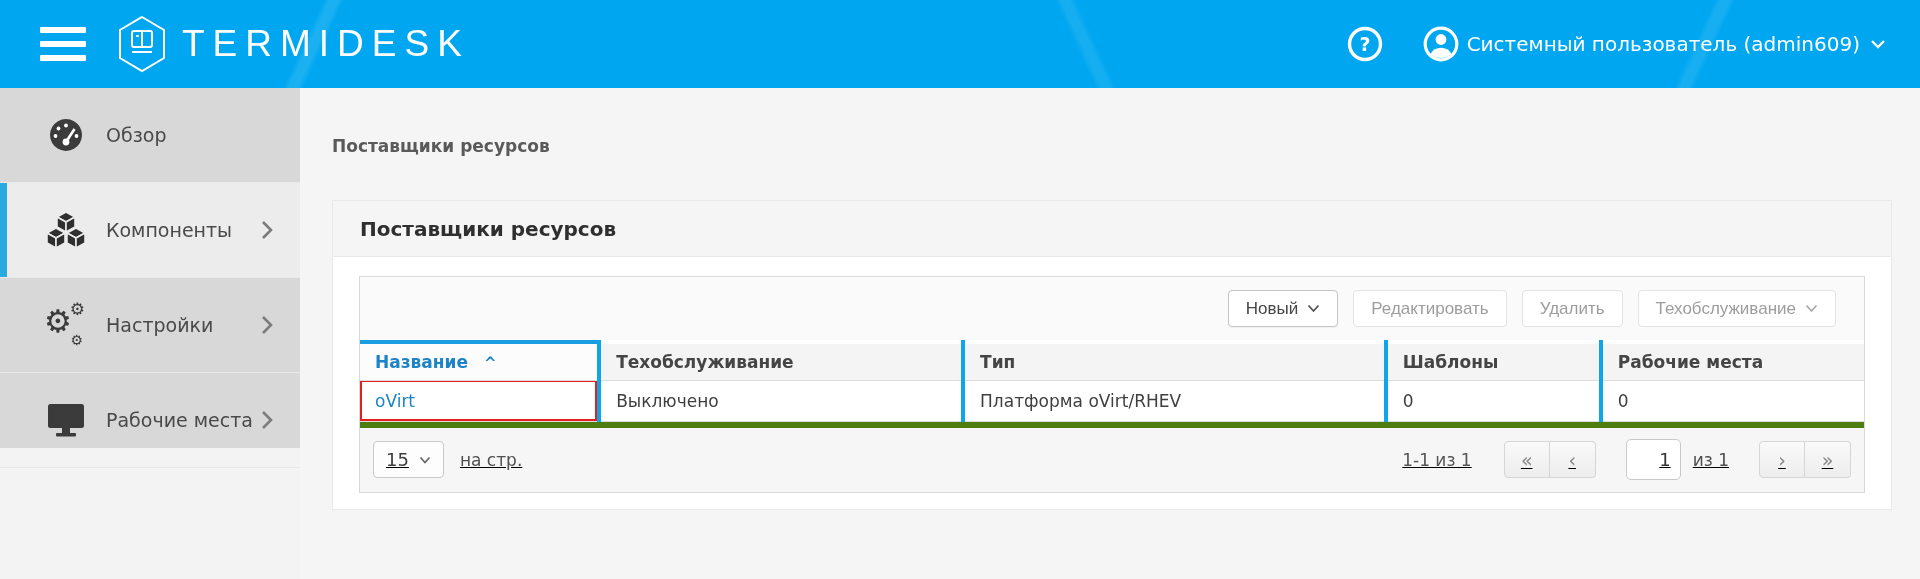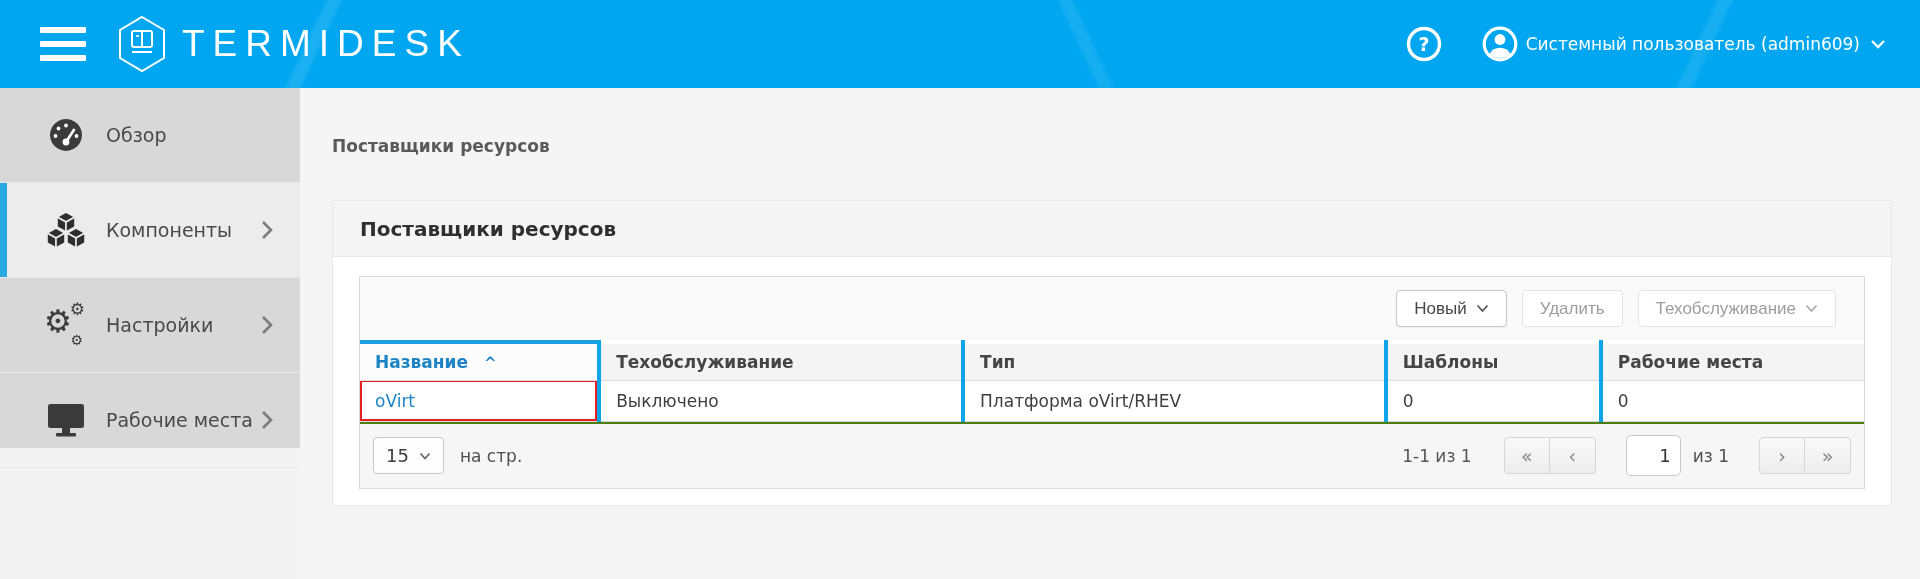--- a/index.html
+++ b/index.html
@@ -18,21 +18,21 @@
             pointer-events:none; }
   .hamburger { width:46px; height:34px; margin-left:40px; display:flex; flex-direction:column;
                justify-content:space-between; cursor:pointer; position:relative; z-index:2;}
   .hamburger span { display:block; height:6px; background:#fff; border-radius:1px; }
   .brand { display:flex; align-items:center; margin-left:32px; position:relative; z-index:2;}
   .brand-name { color:#fff; font-size:37px; font-weight:300; letter-spacing:8px; margin-left:16px;
                 font-family:"Liberation Sans",sans-serif; }
   .topbar-right { margin-left:auto; display:flex; align-items:center; margin-right:34px; position:relative; z-index:2;}
   .help-btn { width:36px; height:36px; cursor:pointer; }
   .user-menu { display:flex; align-items:center; margin-left:40px; cursor:pointer; }
-  .user-label { color:#fff; font-size:17px; margin-left:8px; }
+  .user-label { color:#fff; font-size:20px; margin-left:8px; }
   .user-menu svg.chev { margin-left:10px; }
 
   
   .sidebar { position:absolute; left:0; top:88px; width:300px; height:360px; background:#d8d8d8; }
   .side-item { position:relative; height:95px; display:flex; align-items:center;
                border-bottom:1px solid #e9e9e9; cursor:pointer; padding-left:44px; }
   .side-item .s-icon { width:44px; display:flex; justify-content:center; align-items:center; }
   .side-item .s-label { font-size:19px; color:#494949; margin-left:18px; }
   .side-item .s-arrow { position:absolute; right:26px; top:50%; transform:translateY(-50%); }
   .side-item.active { background:#ececec; }
@@ -65,22 +65,22 @@
   .grid th:last-child, .grid td:last-child { border-right:none; }
   .grid th { background:#f4f4f4; color:#454545; font-weight:600; border-top:4px solid transparent; }
   .grid th.sorted { background:#fcfcfc; color:#1c84c6; border-top-color:#1b9de2; }
   .grid th .sort-ind { font-size:15px; margin-left:10px; color:#1c84c6; }
   .grid td { color:#3f3f3f; padding-top:10px; padding-bottom:10px; }
   .grid td.linkcell { position:relative; }
   .grid a.rowlink { color:#1c84c6; text-decoration:none; cursor:pointer; }
   .red-annotation { position:absolute; left:-1px; top:-2px; right:-1px; bottom:-1px;
                     border:3px solid #e3201f; pointer-events:none; z-index:3; }
 
-  .pagebar { display:flex; align-items:center; background:#f6f6f6; border-top:2px solid #4d7c0f;
-             padding:11px 13px 12px; }
+  .pagebar { display:flex; align-items:center; background:#f6f6f6; border-top:6px solid #4d7c0f;
+             padding:11px 13px 12px;text-decoration:underline; }
   .pagesize-select { height:37px; min-width:64px; background:#fdfdfd; border:1px solid #c9c9c9;
              border-radius:4px; display:inline-flex; align-items:center; gap:10px;
              padding:0 12px; font-size:18px; color:#3d3d3d; cursor:pointer; }
   .pagesize-suffix { font-size:17px; color:#4f4f4f; margin-left:16px; }
   .pagebar-right { margin-left:auto; display:flex; align-items:center; }
   .range-label { font-size:17px; color:#555; margin-right:32px; }
   .pgroup { display:inline-flex; }
   .pbtn { width:46px; height:37px; display:inline-flex; align-items:center; justify-content:center;
           background:linear-gradient(#f9f9f9,#ededed); border:1px solid #d6d6d6; color:#8a8a8a;
           font-size:19px; cursor:pointer; }
@@ -214,20 +214,23 @@
         <div class="grid-box">
 
           <div class="toolbar">
             <button class="btn enabled">
               <span>Новый</span>
               <svg width="13" height="9" viewBox="0 0 13 9">
                 <polyline points="1.5,1.5 6.5,7 11.5,1.5" fill="none" stroke="#555" stroke-width="1.8"></polyline>
               </svg>
             </button>
             <button class="btn">
+              <span>Редактировать</span>
+            </button>
+            <button class="btn">
               <span>Удалить</span>
             </button>
             <button class="btn">
               <span>Техобслуживание</span>
               <svg width="13" height="9" viewBox="0 0 13 9">
                 <polyline points="1.5,1.5 6.5,7 11.5,1.5" fill="none" stroke="#ababab" stroke-width="1.8"></polyline>
               </svg>
             </button>
           </div>
 

